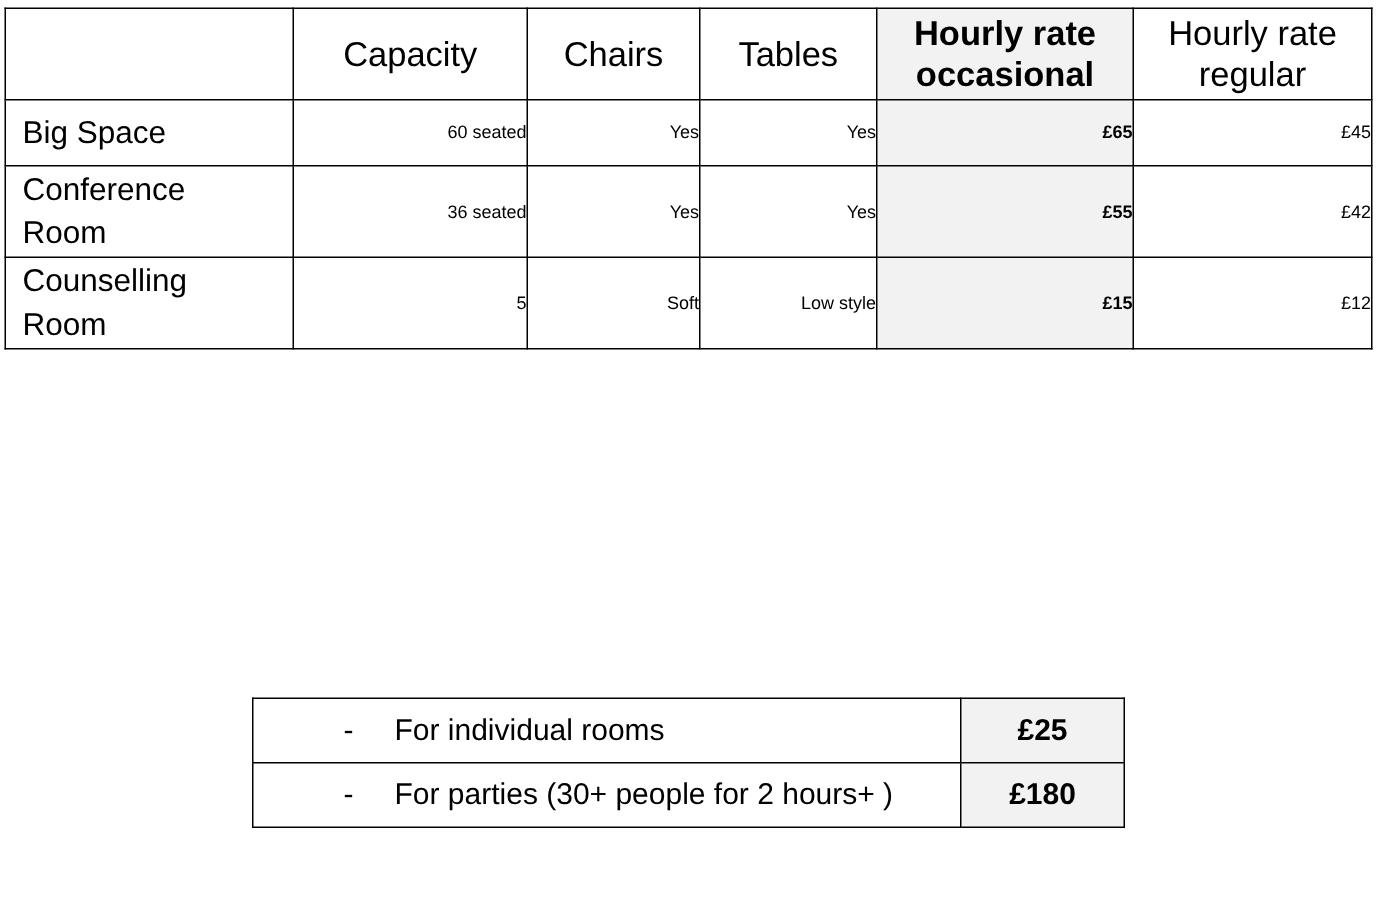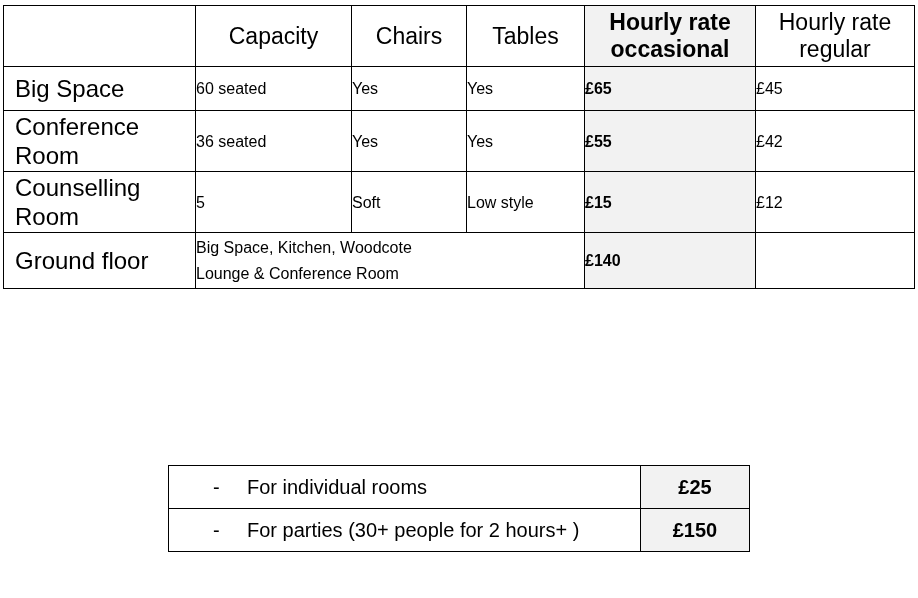--- a/index.html
+++ b/index.html
@@ -2,30 +2,30 @@
 <html><head>
 <meta charset="utf-8">
 <style>
   html, body { margin:0; padding:0; background:#fff; }
   body { width:918px; height:598px; position:relative; overflow:hidden;
          font-family:"Liberation Sans", sans-serif; color:#000; }
   table { border-collapse:collapse; position:absolute; table-layout:fixed;border-radius:31px; }
   td, th { border:1.5px solid #000; padding:0; font-weight:normal; }
   #rates { left:3px; top:5px; width:911px; }
   #rates th { font-size:23px; line-height:27px; text-align:center; height:60px; }
-  #rates td { font-size:16px; text-align:left; line-height:27px; }
-  #rates td.room { text-align:left; font-size:24px; padding-left:11px; line-height:29px; }
+  #rates td { font-size:12px; text-align:right; line-height:27px; }
+  #rates td.room { text-align:left; font-size:21px; padding-left:11px; line-height:29px; }
   #rates .shade { background:#f2f2f2; font-weight:bold; }
   #rates th.shade { font-weight:bold; }
   #rates td.multi { line-height:26px; }
   #deposit { left:168px; top:465px; width:581px; }
   #deposit td { font-size:20px; height:42px; }
   #deposit td.head { font-size:23px; padding-left:11px; text-align:left; }
   #deposit td.head b { font-weight:bold; }
-  #deposit td.label { text-align:left; padding-left:44px; }
+  #deposit td.label { text-align:left; padding-left:60px; }
   #deposit td.label .dash { display:inline-block; width:34px; }
   #deposit td.amt { background:#f2f2f2; font-weight:bold; text-align:center; }
 </style>
 </head>
 <body>
 
 <table id="rates">
   <colgroup>
     <col style="width:192px">
       <col style="width:156px">
@@ -67,37 +67,31 @@
   <tr style="height:61px">
     <td class="room"><span>Counselling</span><br><span>Room</span></td>
     <td>5</td>
     <td>Soft</td>
     <td>Low style</td>
     <td class="shade">£15</td>
     <td>£12</td>
   </tr>
 
 
-  <tr style="height:56px">
-    <td class="room">Ground floor</td>
-    <td colspan="3" class="multi"><span>Big Space, Kitchen, Woodcote</span><br><span>Lounge &amp; Conference Room</span></td>
-    <td class="shade">£140</td>
-    <td></td>
-  </tr>
 </tbody>
   </table>
 
 <table id="deposit">
   <colgroup>
       <col style="width:472px">
       <col style="width:109px">
     </colgroup>
   <tbody>
   <tr>
     <td class="label"><span class="dash">-</span><span>For individual rooms</span></td>
     <td class="amt">£25</td>
   </tr>
   <tr>
     <td class="label"><span class="dash">-</span><span>For parties (30+ people for 2 hours+ )</span></td>
-    <td class="amt">£150</td>
+    <td class="amt">£180</td>
   </tr>
 </tbody>
   </table>
 
 </body></html>

